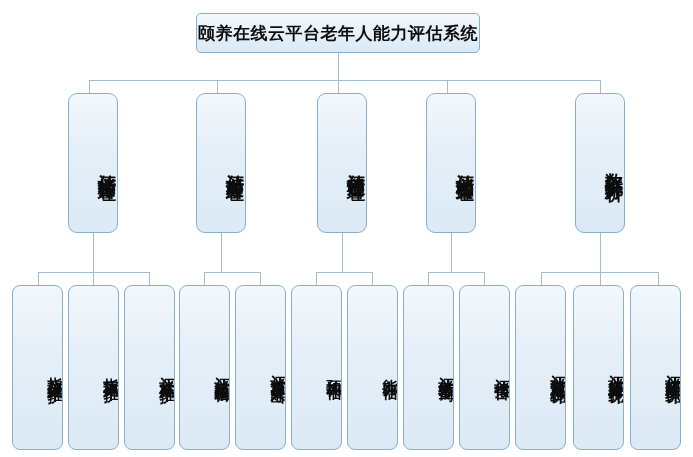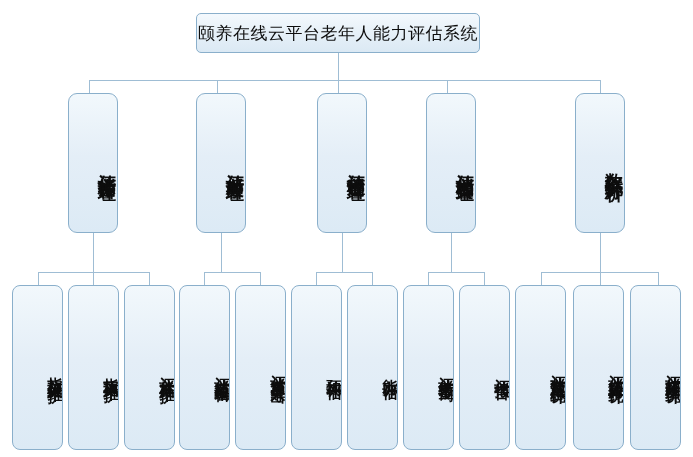--- a/index.html
+++ b/index.html
@@ -43,21 +43,21 @@
   }
 
   
   .node.root {
     left: 196px;
     top: 13px;
     width: 284px;
     height: 40px;
     border-radius: 5px;
     font-size: 17px;
-    font-weight: 400;
+    font-weight: 700;
     letter-spacing: 0.5px;
     background: linear-gradient(to bottom, #f4f9fd 0%, #e6f0f8 50%, #dbe9f4 100%);
   }
 
   
   .node.vert {
     writing-mode: vertical-rl;
     text-orientation: upright;
     -webkit-writing-mode: vertical-rl;
     font-weight: 700;

